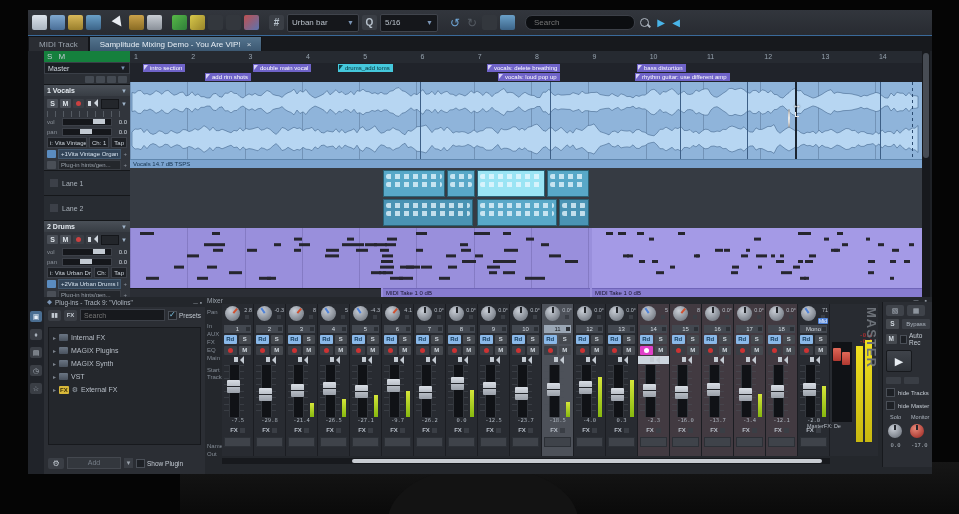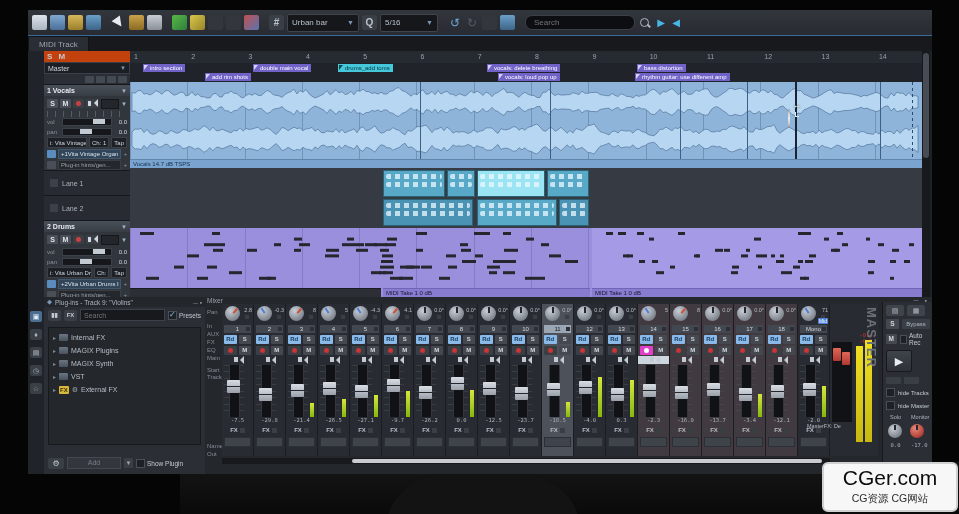--- a/index.html
+++ b/index.html
@@ -43,21 +43,21 @@
   #tabbar{position:absolute;left:0;top:26px;width:904px;height:15px;background:#17191d;display:flex;align-items:flex-end;}
   .tab{height:14px;padding:0 10px;font-size:8px;color:#9aa3ad;background:#2a2d33;border:1px solid #121418;
     border-bottom:none;display:flex;align-items:center;gap:6px;}
   .tab.active{background:linear-gradient(180deg,#54748e,#3c5872);color:#e6edf4;}
   .tab .x{color:#cdd6de;font-size:8px;}
 
   
   #leftrail{position:absolute;left:0;top:41px;width:16px;height:246px;background:#202329;border-right:1px solid #15171a;}
   #trackpanel{position:absolute;left:16px;top:41px;width:86px;height:246px;background:#2b2f35;font-size:7px;color:#c3cad2;}
   .tp-row{display:flex;align-items:center;padding:0 3px;box-sizing:border-box;}
-  #smrow{height:11px;background:#c2410c;font-weight:bold;letter-spacing:2px;font-size:8px;}
+  #smrow{height:11px;background:#15803d;font-weight:normal;letter-spacing:2px;font-size:8px;}
   #masterrow{height:12px;background:#1b1e23;border:1px solid #3a3f47;justify-content:space-between;color:#cfd6de;}
   #minibtns{height:10px;justify-content:flex-end;gap:2px;background:#2b2f35;}
   .mini{width:9px;height:7px;background:#444a52;border-radius:1px;}
   .trk{border-top:1px solid #15171a;background:#31353c;}
   .trk-title{height:11px;background:linear-gradient(180deg,#4a5058,#383d44);display:flex;align-items:center;
     justify-content:space-between;padding:0 3px;color:#e3e9ef;font-weight:bold;}
   .trk-btns{height:13px;display:flex;align-items:center;gap:2px;padding:1px 3px;}
   .tbt{width:11px;height:9px;background:#4a4f57;border-radius:1px;text-align:center;line-height:9px;font-size:7px;color:#dde3e9;font-weight:bold;}
   .tbt.rec{background:#3a3e45;}
   .tbt.rec i{display:block;width:5px;height:5px;border-radius:50%;background:#cc4040;margin:2px auto;}
@@ -262,20 +262,24 @@
       <input id="searchbox" placeholder="Search" style="">
       <span class="magnify"></span>
       <span class="navarr">▶</span>
       <span class="navarr">◀</span>
     </div>
 
     <div id="tabbar">
       <div class="tab">
           <span>MIDI Track</span>
         </div>
+      <div class="tab active">
+        <span>Samplitude Mixing Demo - You Are VIP!</span>
+        <span class="x">×</span>
+      </div>
     </div>
 
     <div id="leftrail"></div>
     <div id="trackpanel">
       <div id="smrow" class="tp-row">S M</div>
       <div id="masterrow" class="tp-row">
         <span>Master</span>
         <span style="color:#7b95b5;font-size:6px;">▼</span>
       </div>
       <div id="minibtns" class="tp-row">
@@ -1353,17 +1357,13 @@
           <span class="rp-knob redk"></span>
         </div>
         <div class="rp-knobs">
           <span class="rp-kv">0.0</span>
           <span class="rp-kv">-17.0</span>
         </div>
       </div>
     </div>
   </div>
 
-  <div id="watermark">
-    <div id="wm-title">CGer.com</div>
-    <div id="wm-sub">CG资源 CG网站</div>
-  </div>
 </div>
 
 </body></html>

